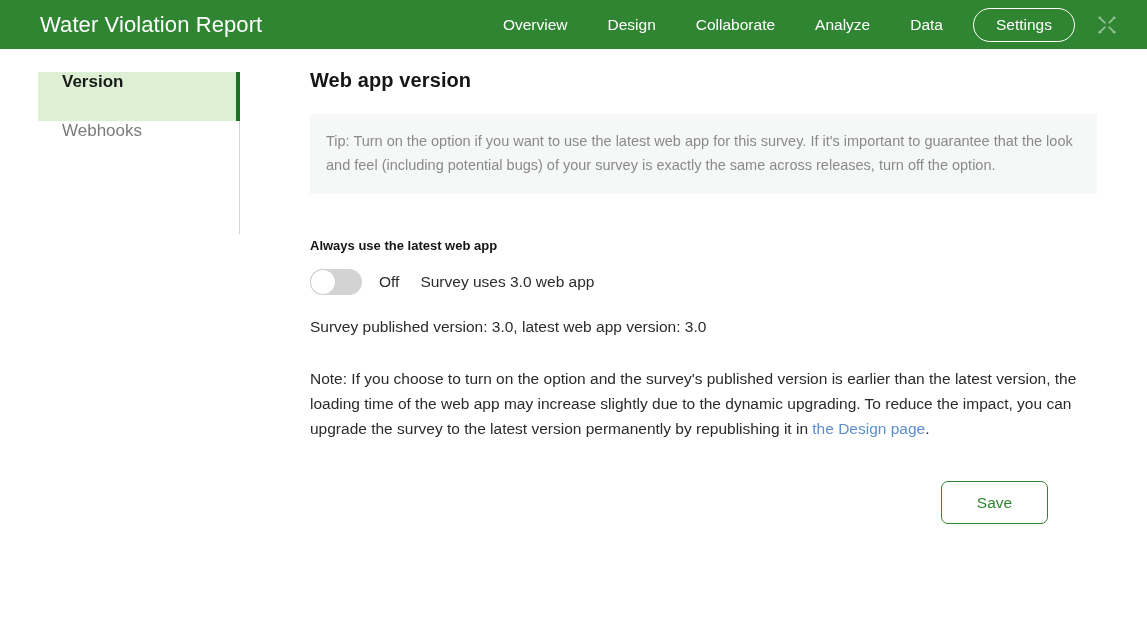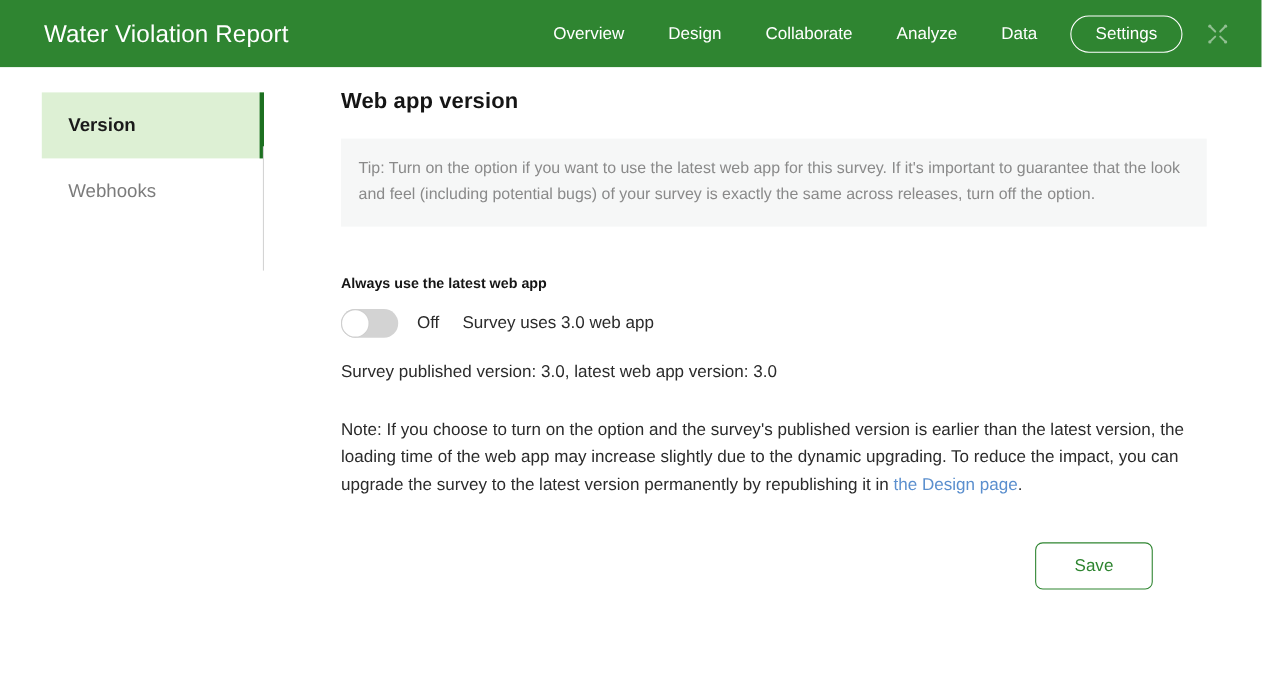--- a/index.html
+++ b/index.html
@@ -12,21 +12,21 @@
     width: 1147px;
     height: 633px;
     background: #ffffff;
     font-family: "Liberation Sans", sans-serif;
     color: #323232;
     overflow: hidden;
   }
 
   
   .app-header {
-    height: 61px;
+    height: 49px;
     background: #2f8531;
     display: flex;
     align-items: center;
     padding: 0 22px 0 40px;
     position: relative;
     gap: 8px;
   }
   .app-title {
     color: #ffffff;
     font-size: 22px;
@@ -83,23 +83,23 @@
   }
   .sidebar-rule {
     position: absolute;
     left: 239px;
     top: 72px;
     width: 1px;
     height: 113px;
     background: #d4d4d4;
   }
   .side-item {
-    height: 60px;
-    display: flex;
-    align-items: center;
+    height: 49px;
+    display: flex;
+    align-items: flex-start;
     padding-left: 24px;
     margin-left: 38px;
     font-size: 17px;
     cursor: pointer;
     color: #7b7b7b;
     border-right: 4px solid transparent;
   }
   .side-item.active {
     background: #ddf0d4;
     color: #1a1a1a;

